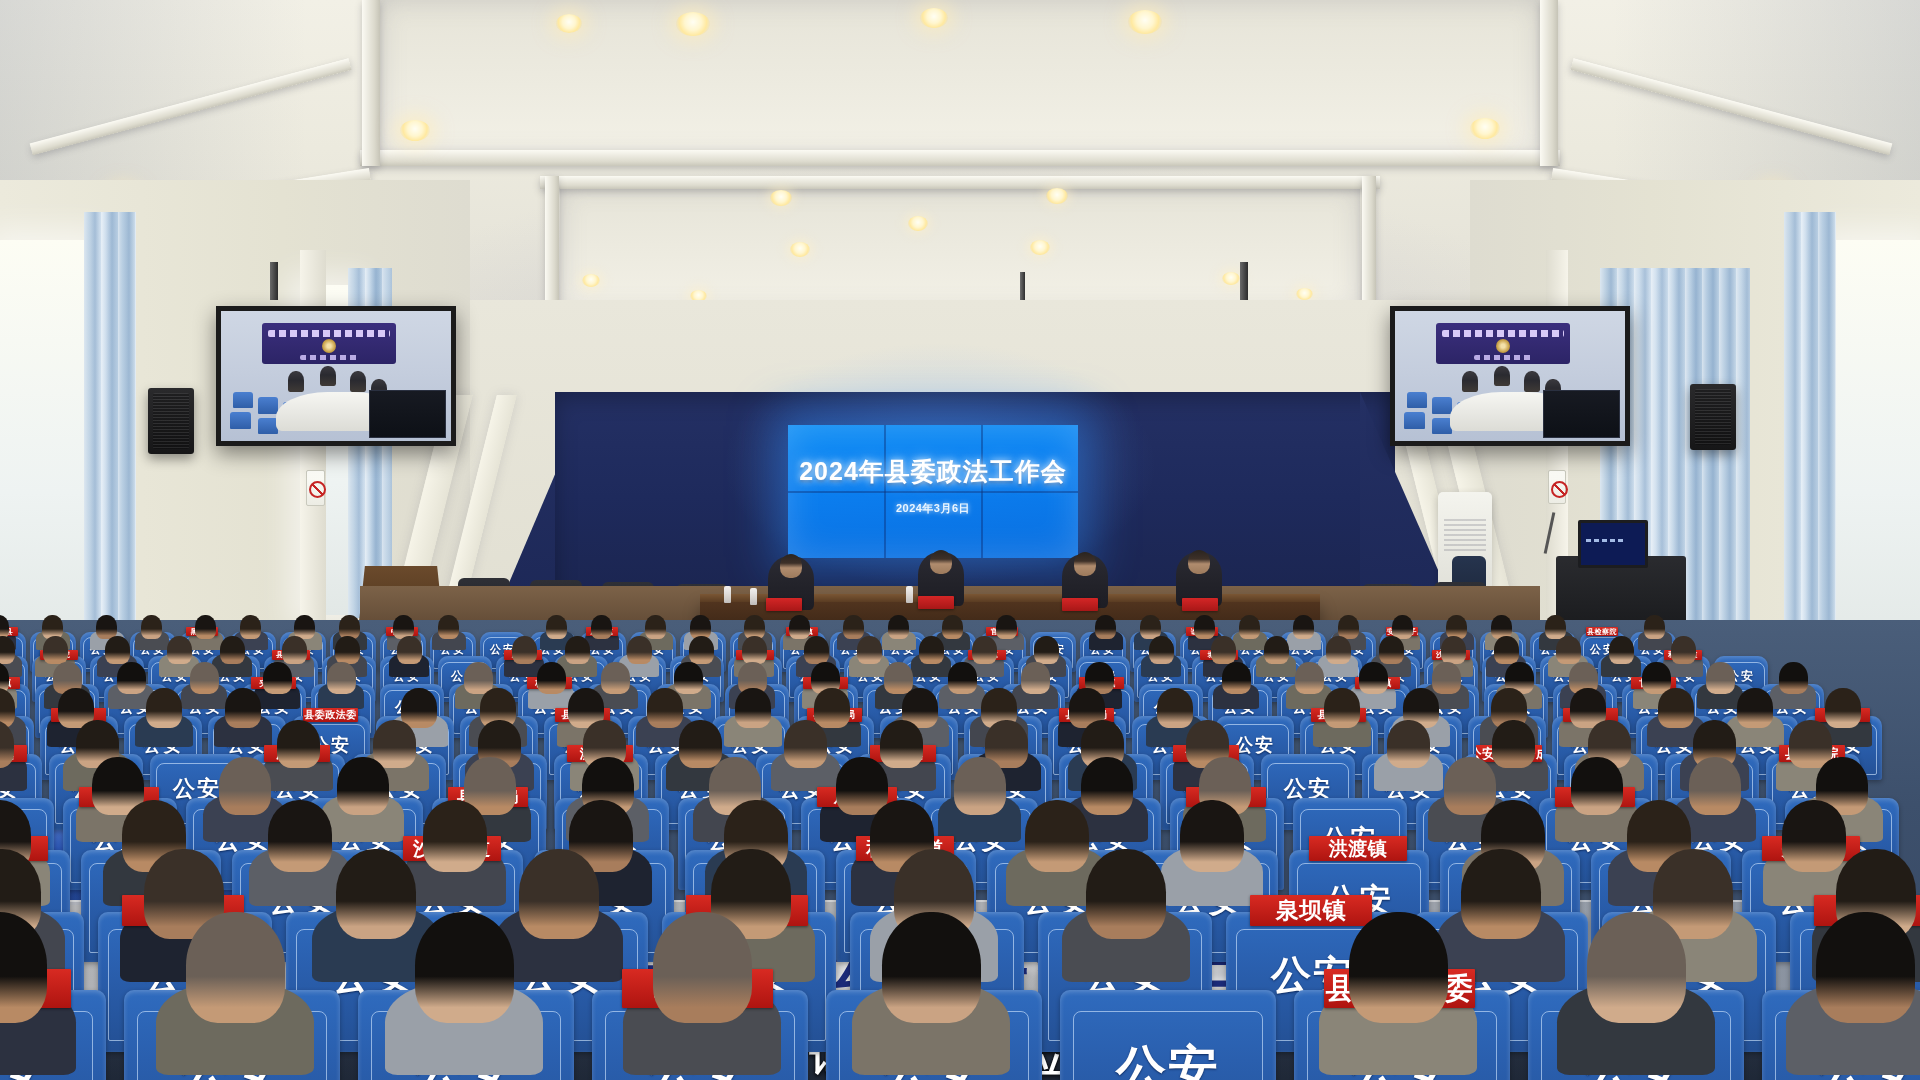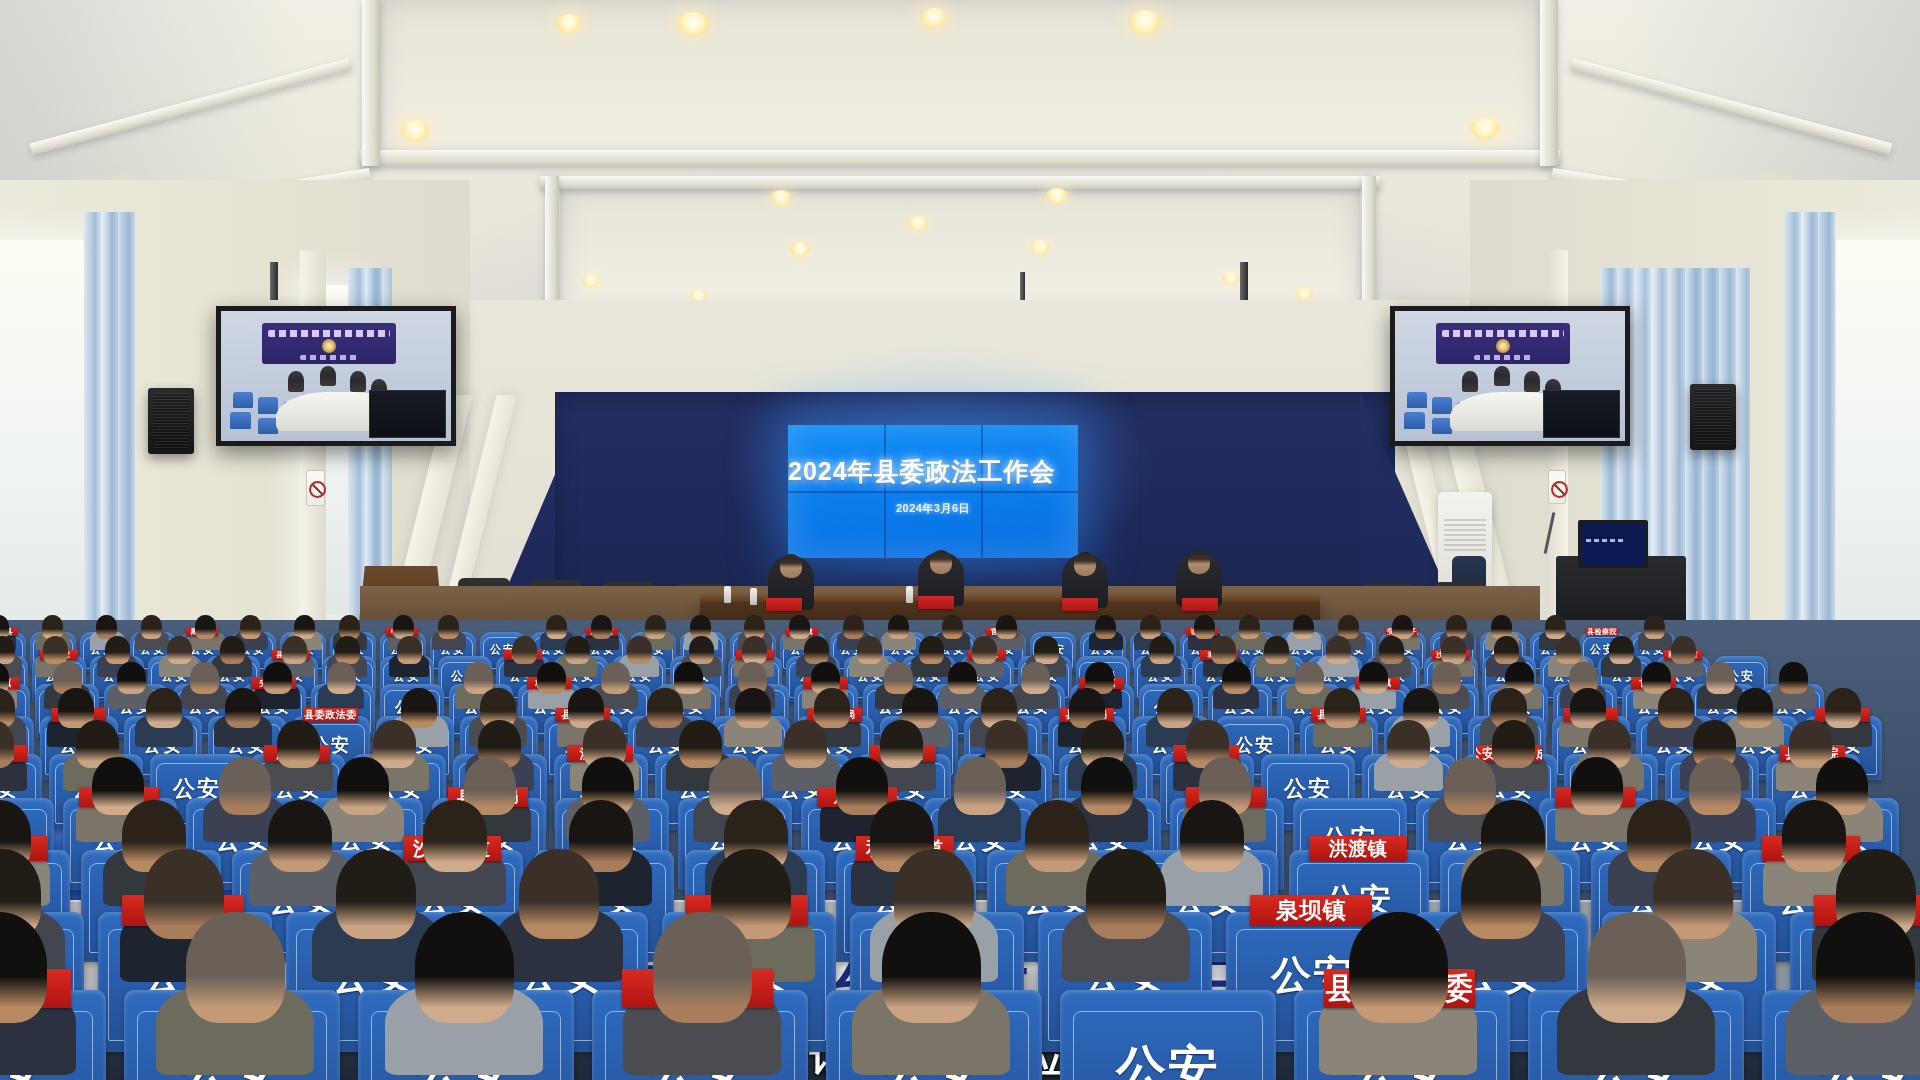--- a/index.html
+++ b/index.html
@@ -85,21 +85,21 @@
     box-shadow: 0 0 42px 14px rgba(40,140,255,.40), inset 0 0 36px rgba(255,255,255,.18);
     overflow: hidden;
   }
   .led-seam-v, .led-seam-h {
     position: absolute; background: rgba(10,40,110,.40);
   }
   .led-seam-v { width: 2px; top: 0; bottom: 0; }
   .led-seam-h { height: 2px; left: 0; right: 0; }
   .led-title {
     position: absolute; left: 0; right: 0; top: 30px;
-    text-align: left;
+    text-align: center;
     color: #ffffff;
     font-weight: 700;
     font-size: 25px;
     letter-spacing: 1px;
     text-shadow: 0 0 7px rgba(255,255,255,.85), 0 0 16px rgba(160,215,255,.8), 0 2px 3px rgba(0,40,100,.5);
     white-space: nowrap;
   }
   .led-date {
     position: absolute; left: 0; right: 0; top: 76px;
     text-align: center;

